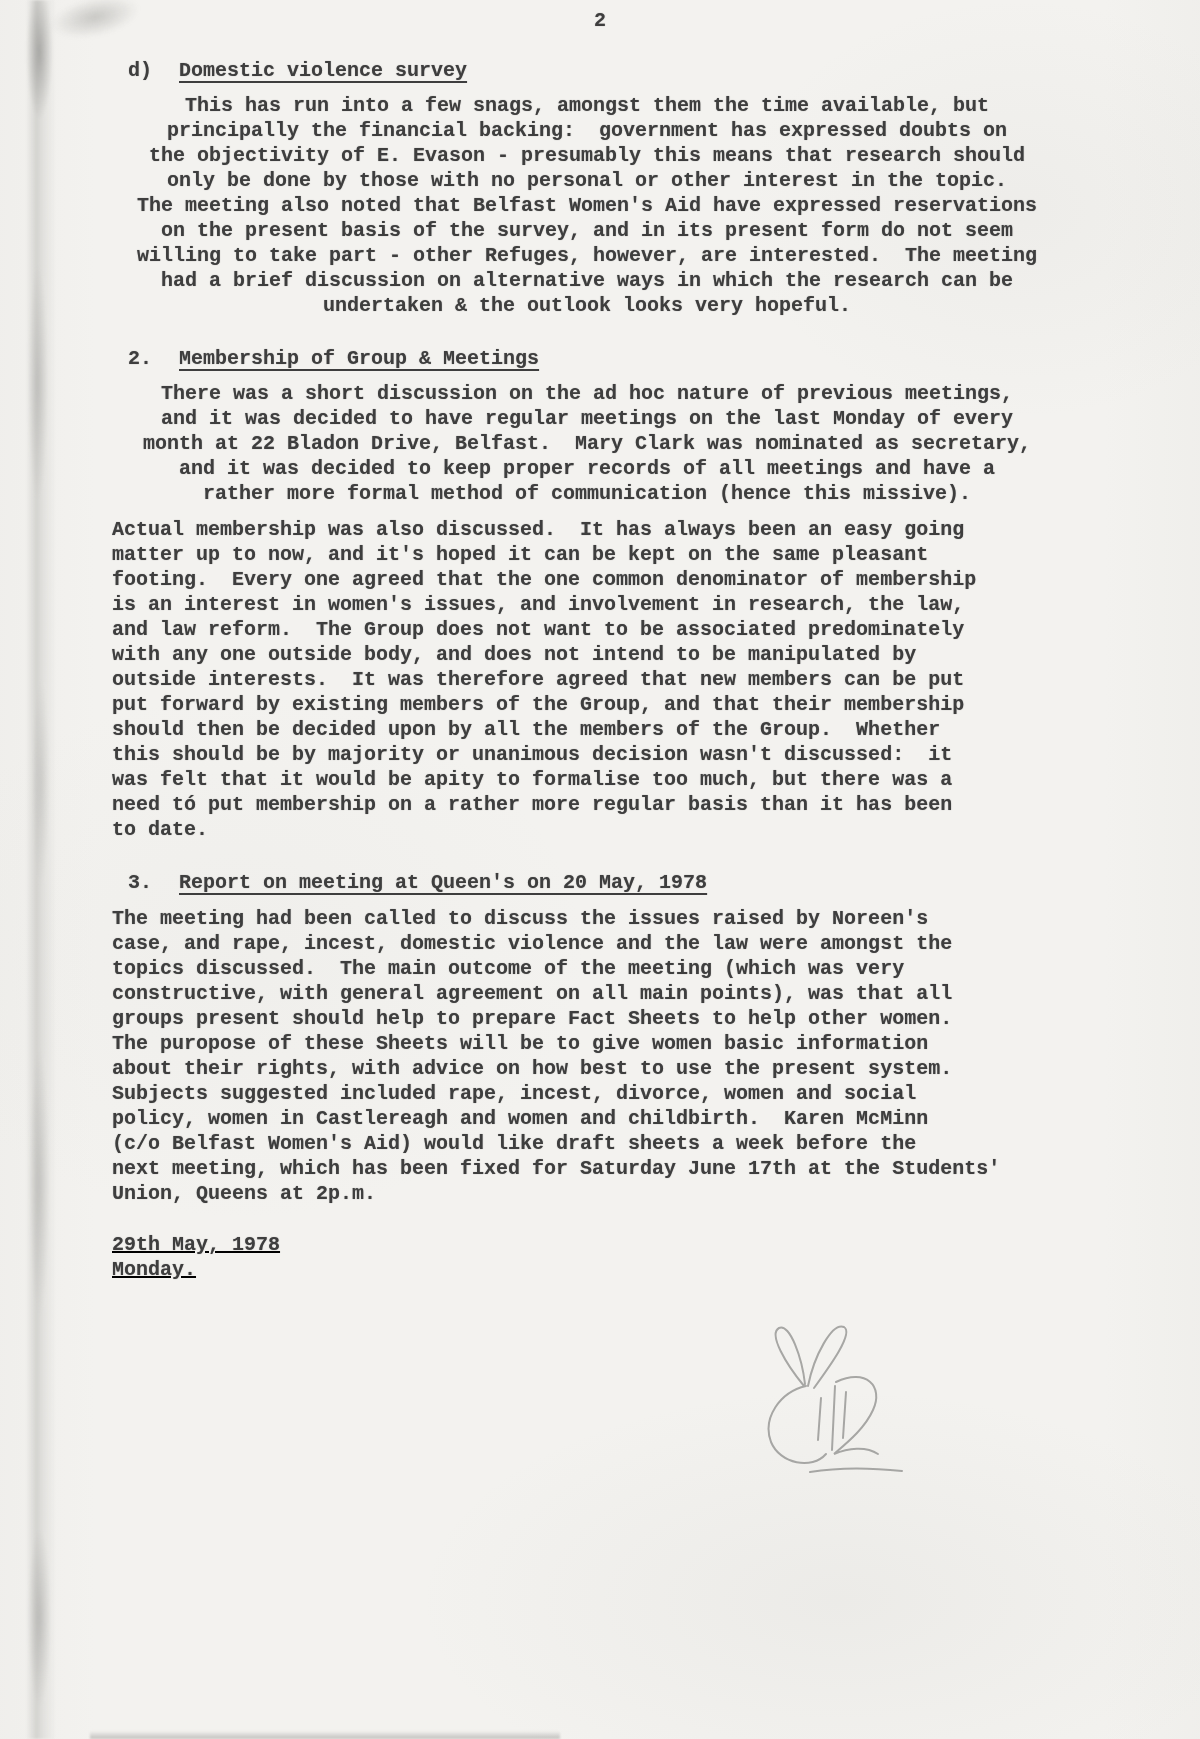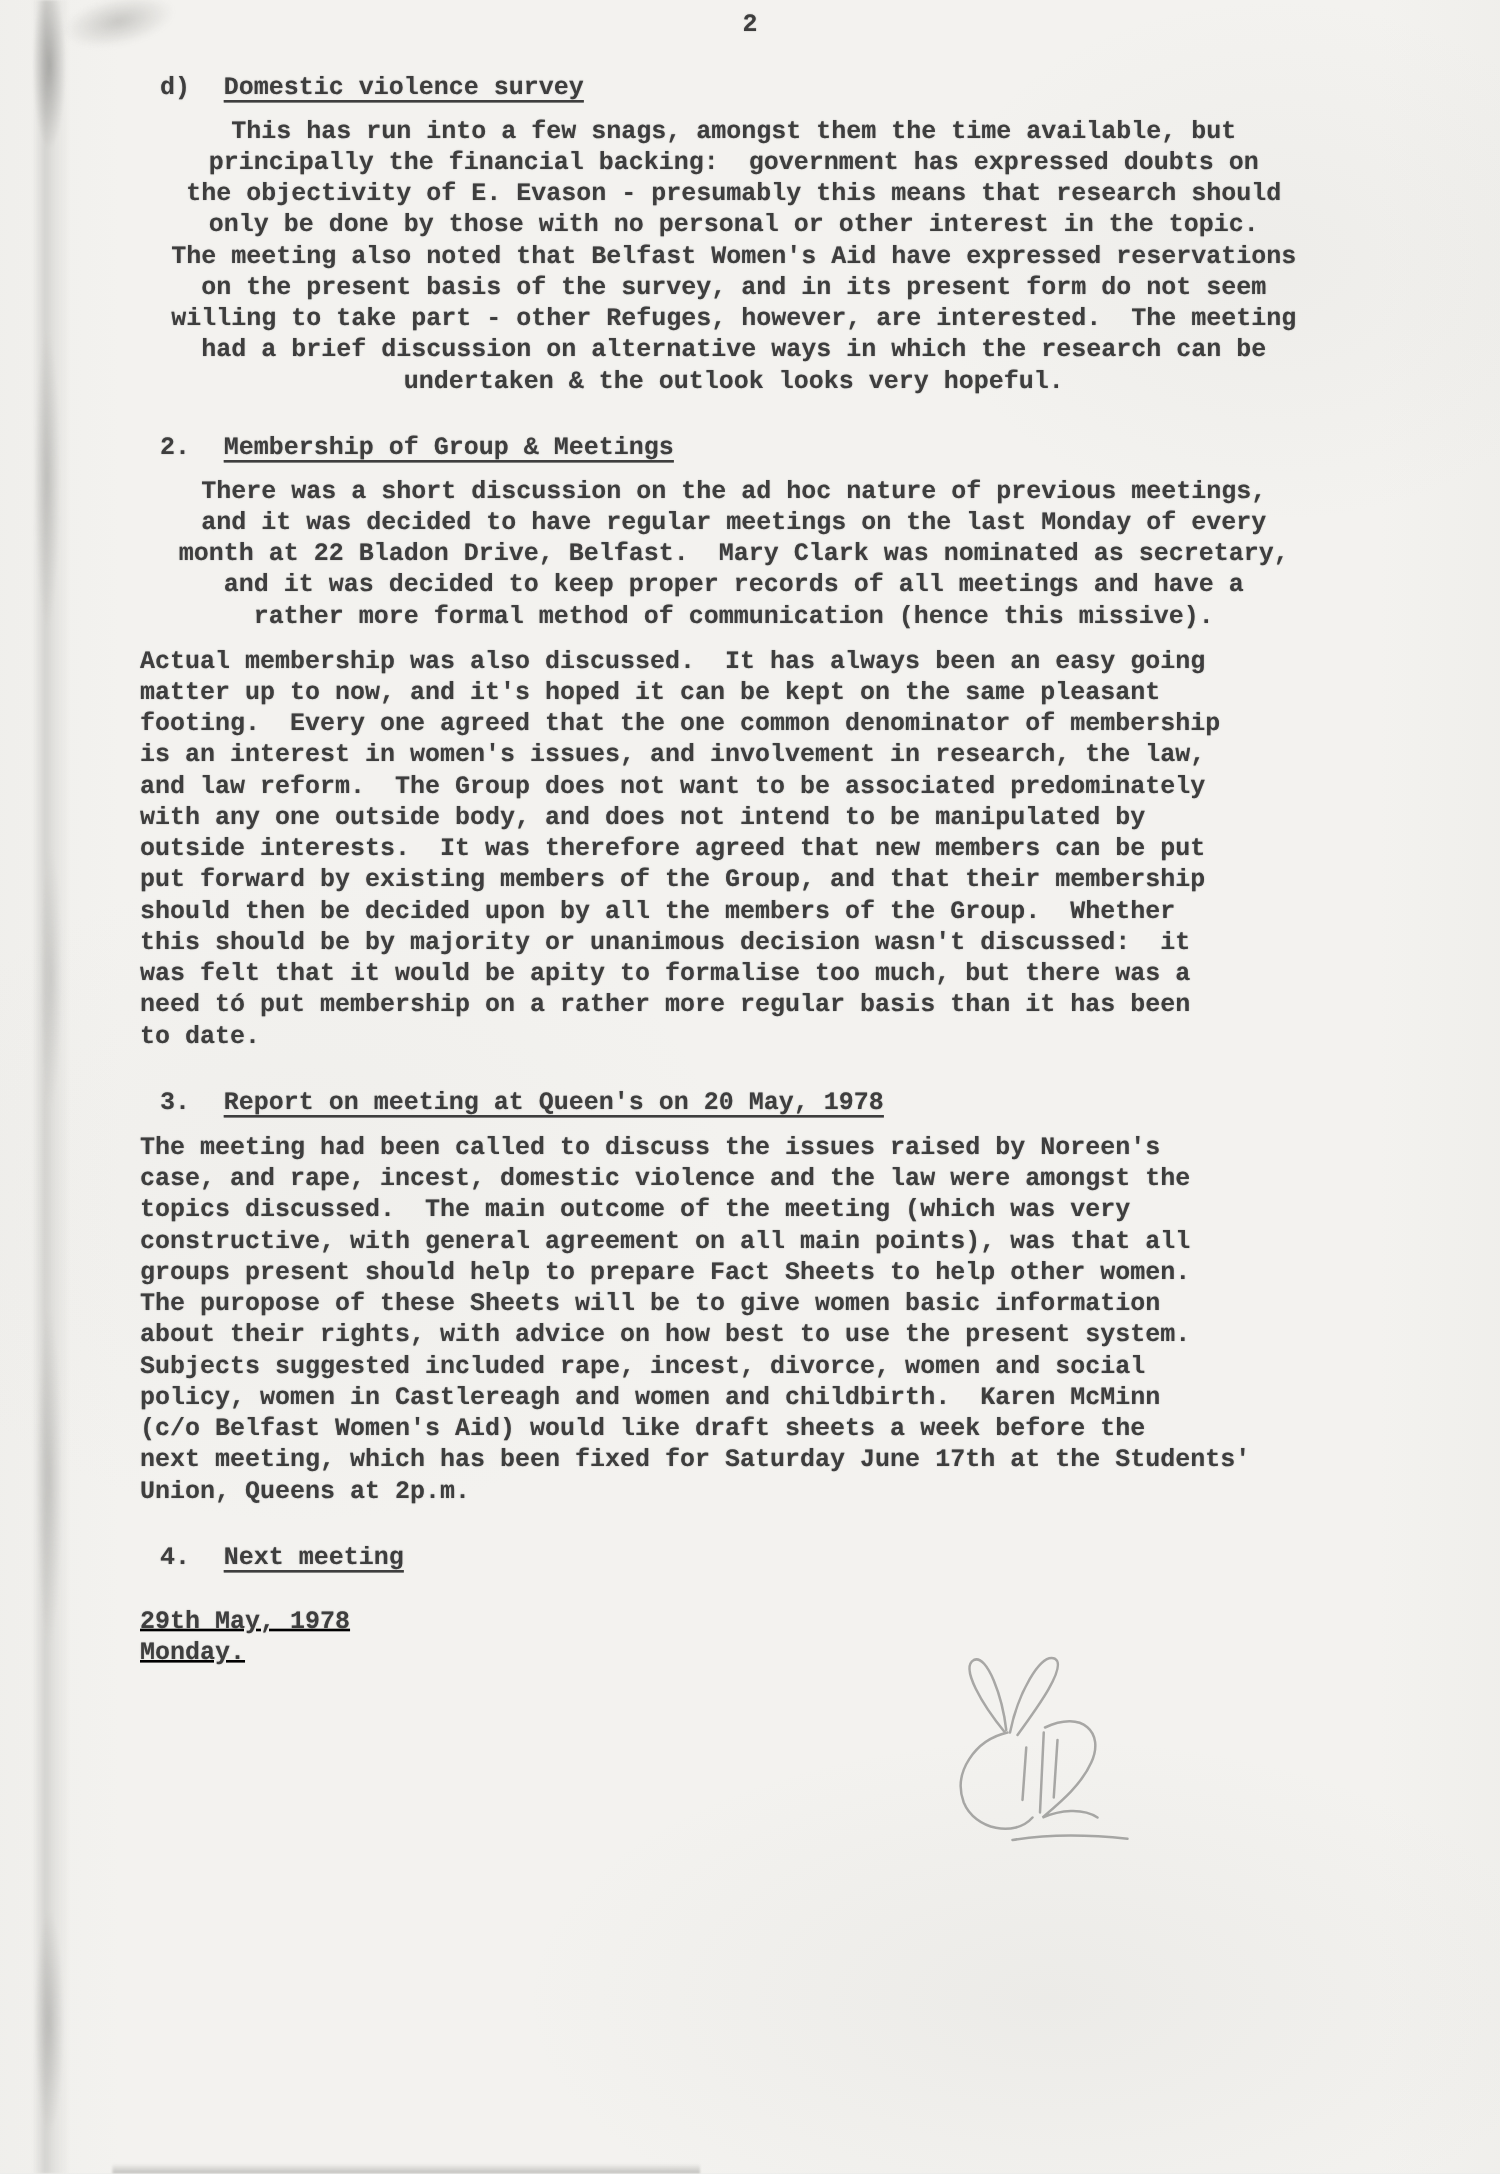--- a/index.html
+++ b/index.html
@@ -128,21 +128,20 @@
 groups present should help to prepare Fact Sheets to help other women.
 The puropose of these Sheets will be to give women basic information
 about their rights, with advice on how best to use the present system.
 Subjects suggested included rape, incest, divorce, women and social
 policy, women in Castlereagh and women and childbirth.  Karen McMinn
 (c/o Belfast Women's Aid) would like draft sheets a week before the
 next meeting, which has been fixed for Saturday June 17th at the Students'
 Union, Queens at 2p.m.</p>
         </section>
         <section class="doc-section">
-          <div class="heading typewriter"><span class="h-label">4.</span><span class="h-title">Next meeting</span></div>
         </section>
       </div>
 
     <div class="doc-footer">
       <div class="typewriter">29th May, 1978</div>
       <div class="typewriter">Monday.</div>
     </div>
   </div>
 
   <div class="signature">

